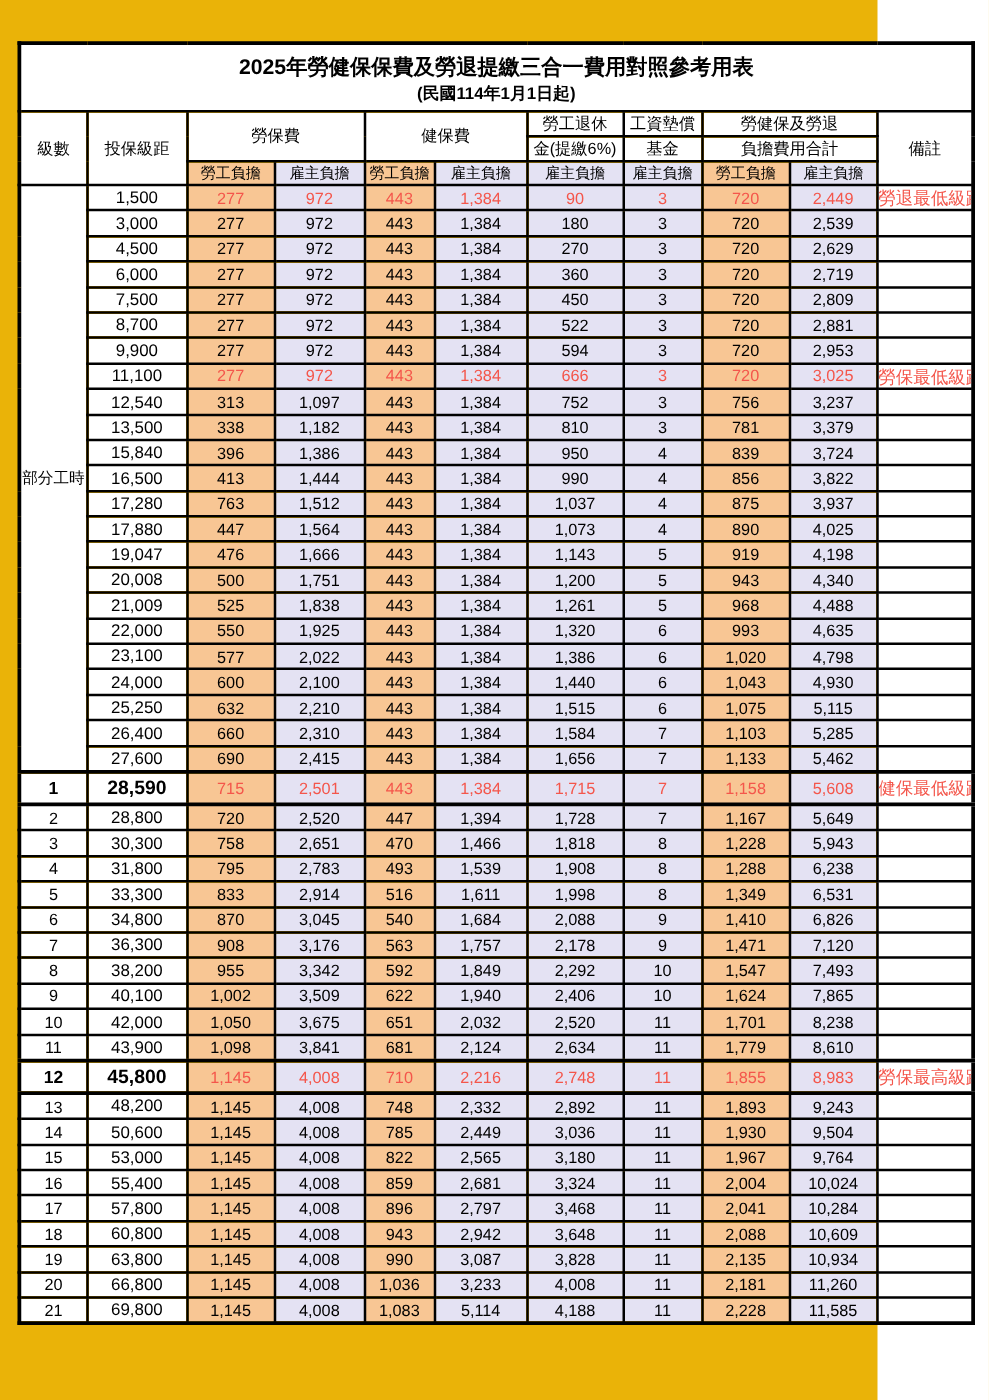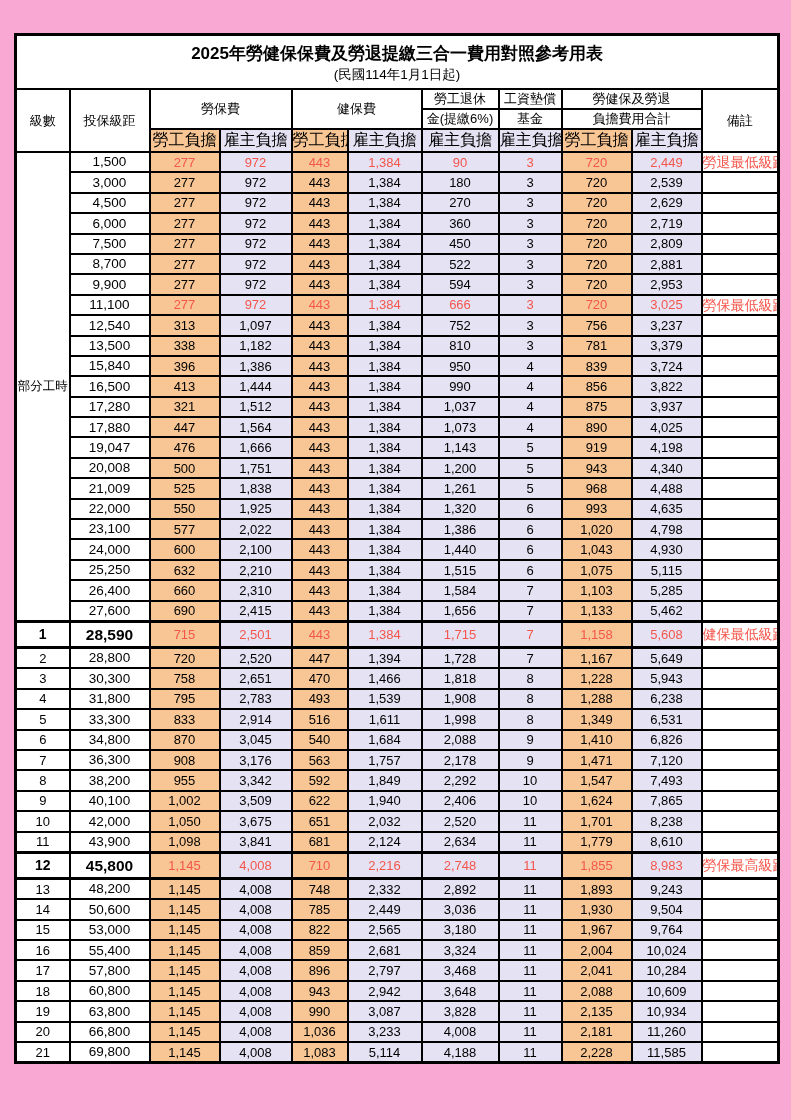--- a/index.html
+++ b/index.html
@@ -1,39 +1,39 @@
 <!DOCTYPE html>
 <html><head>
 <meta charset="utf-8">
 <style>
   html,body{margin:0;padding:0;background:#ffffff;}
   body{
     width:791px;height:1120px;
     font-family:"Liberation Sans","DejaVu Sans",sans-serif;
     color:#000;
   }
-  .page{position:relative;width:791px;height:1120px;background:#f9a8d4;}
+  .page{position:relative;width:702px;height:1120px;background:#eab308;}
   table.fee-table{
     position:absolute;left:14px;top:33px;width:763px;
     border-collapse:collapse;table-layout:fixed;
     border:3px solid #000;
   }
   td,th{
     border:2px solid #000;
     text-align:center;vertical-align:middle;
     padding:0;white-space:nowrap;overflow:hidden;
     font-weight:normal;
   }
   
   .title-row td{height:52px;background:#fff;}
   .title-line{font-size:17px;font-weight:bold;line-height:1.5;}
-  .subtitle-line{font-size:13.5px;font-weight:normal;line-height:1.2;}
+  .subtitle-line{font-size:13.5px;font-weight:bold;line-height:1.2;}
   
   tr.h1 th,tr.h2 th{font-size:13px;height:16px;background:#fff;}
-  tr.h3 th{font-size:16px;height:14px;}
+  tr.h3 th{font-size:12px;height:14px;}
   
   .oc{background:#F8C694;}
   .lc{background:#E4E2F3;}
   
   tbody td{font-size:13px;height:18.4px;line-height:1;}
   td.level-cell{background:#fff;font-size:13px;}
   td.bracket-cell{background:#fff;font-size:13.5px;}
   td.remark-cell{background:#fff;font-size:14px;color:#F4564B;}
   td.pt-cell{font-size:12.5px;background:#fff;letter-spacing:0;margin-left:36px;}
   tr.red-row td.val-cell{color:#F4564B;}
@@ -234,21 +234,21 @@
           <td class="oc val-cell">443</td>
           <td class="lc val-cell">1,384</td>
           <td class="lc val-cell">990</td>
           <td class="lc val-cell">4</td>
           <td class="oc val-cell">856</td>
           <td class="lc val-cell">3,822</td>
           <td class="remark-cell"></td>
         </tr>
         <tr class="">
           <td class="bracket-cell">17,280</td>
-          <td class="oc val-cell">321</td>
+          <td class="oc val-cell">763</td>
           <td class="lc val-cell">1,512</td>
           <td class="oc val-cell">443</td>
           <td class="lc val-cell">1,384</td>
           <td class="lc val-cell">1,037</td>
           <td class="lc val-cell">4</td>
           <td class="oc val-cell">875</td>
           <td class="lc val-cell">3,937</td>
           <td class="remark-cell"></td>
         </tr>
         <tr class="">

